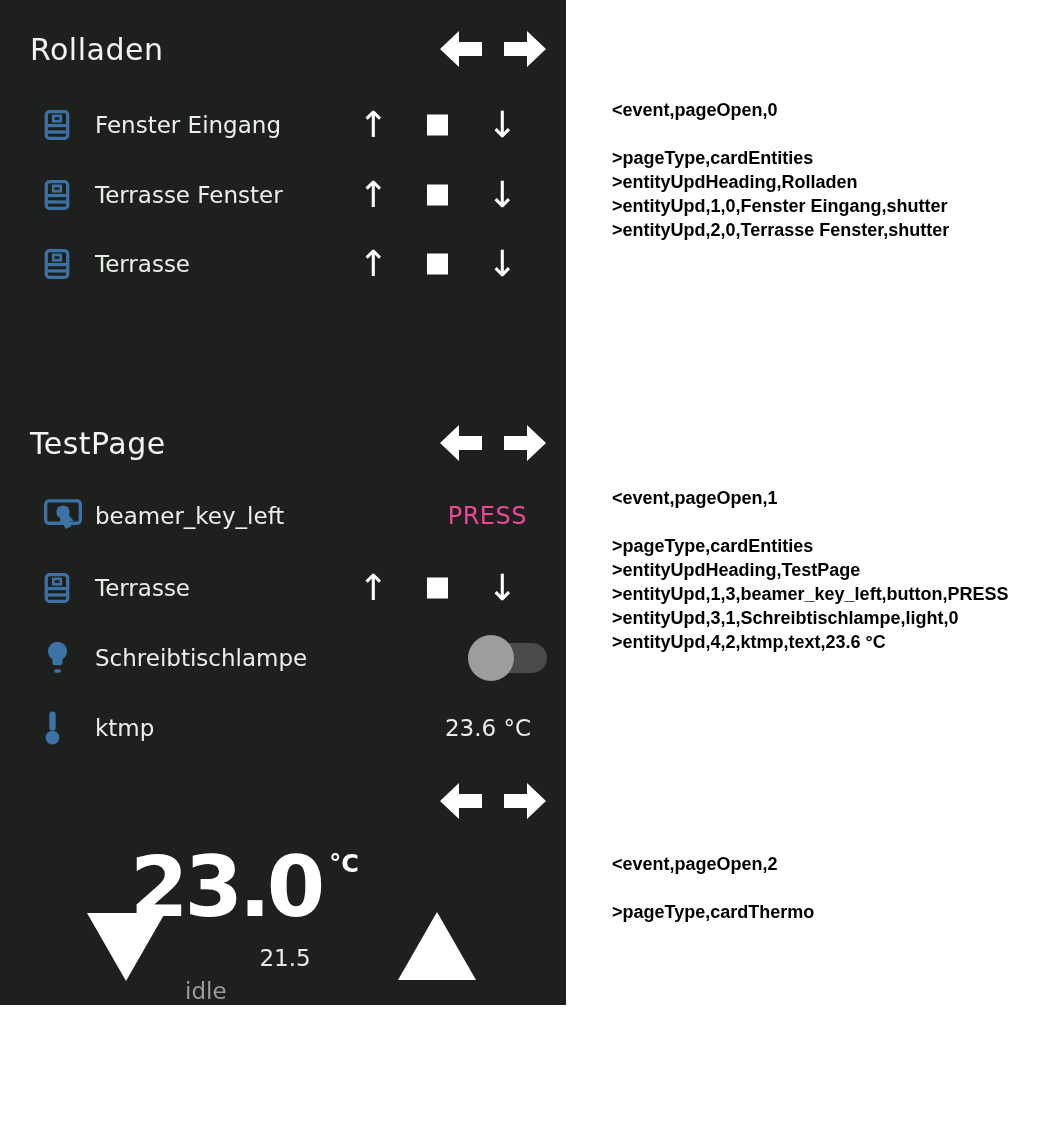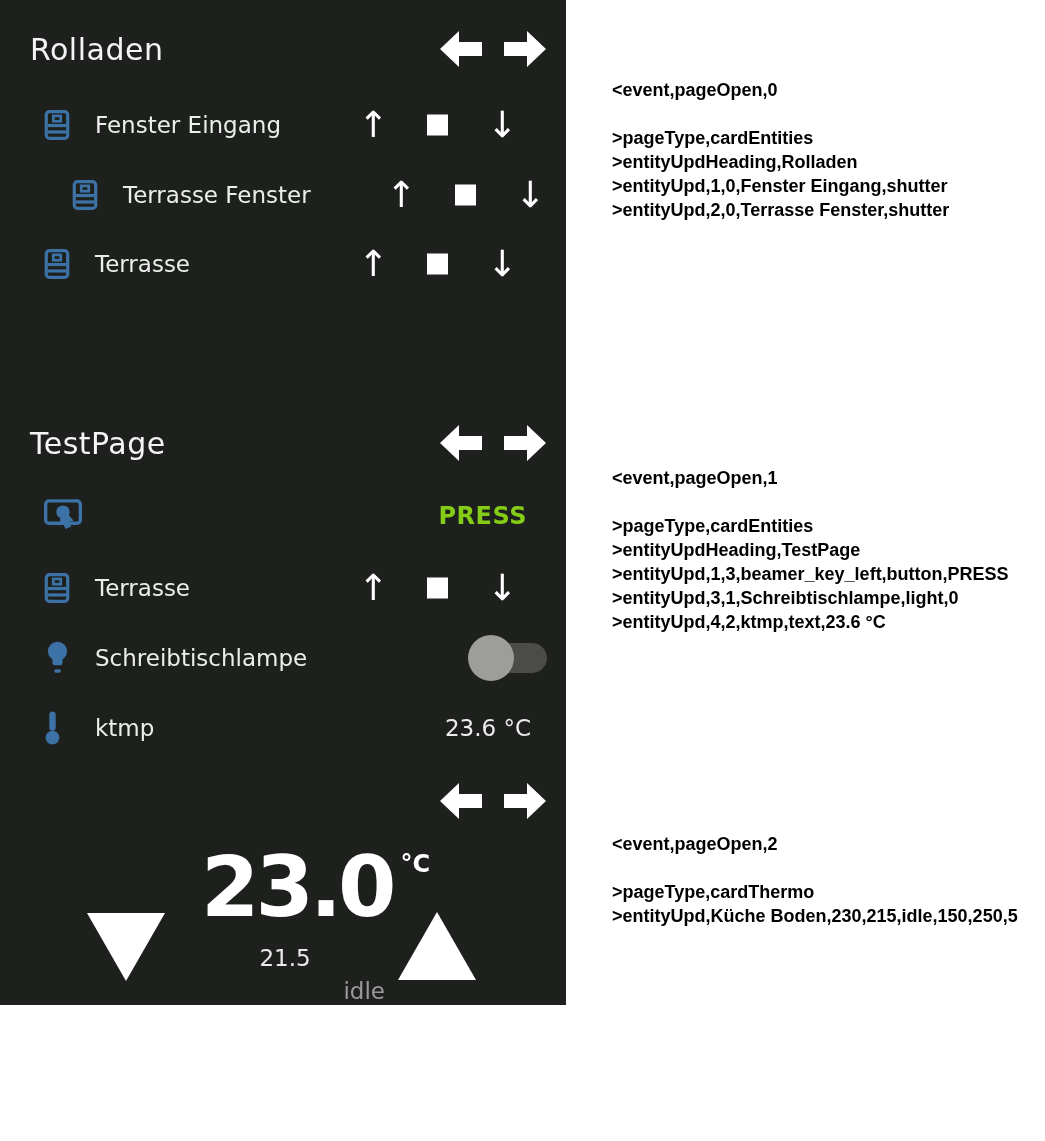--- a/index.html
+++ b/index.html
@@ -13,43 +13,43 @@
   .nav-arrow { position:absolute; width:42px; height:38px; cursor:pointer; }
 
   .row { position:absolute; left:0; width:566px; height:48px; }
   .row .ent-icon { position:absolute; left:44px; top:50%; transform:translateY(-50%); }
   .row .ent-label { position:absolute; left:95px; top:50%; transform:translateY(-50%); font-size:23px; color:#eceeec; white-space:nowrap; }
   .arrow-glyph { position:absolute; top:0; height:100%; width:46px; text-align:center; line-height:48px; font-size:36px; color:#ffffff; cursor:pointer; }
   .btn-up   { left:350px; }
   .btn-down { left:479px; }
   .btn-stop { position:absolute; left:427px; top:50%; transform:translateY(-50%); width:21px; height:21px; background:#ffffff; cursor:pointer; }
 
-  .press-label { position:absolute; right:39px; top:50%; transform:translateY(-50%); font-size:24px; font-weight:700; color:#84cc16; letter-spacing:0.5px; cursor:pointer; }
+  .press-label { position:absolute; right:39px; top:50%; transform:translateY(-50%); font-size:24px; font-weight:400; color:#ec4899; letter-spacing:0.5px; cursor:pointer; }
   .text-value  { position:absolute; right:35px; top:50%; transform:translateY(-50%); font-size:23px; color:#ececec; white-space:nowrap; }
 
   .toggle { position:absolute; left:470px; top:50%; transform:translateY(-50%); width:77px; height:30px; cursor:pointer; }
   .toggle .track { position:absolute; left:0; top:0; width:77px; height:30px; border-radius:15px; background:#4b4b49; }
   .toggle .knob  { position:absolute; left:-2px; top:-8px; width:46px; height:46px; border-radius:50%; background:#9d9d9b; }
 
   .blue-stroke { stroke:#3d72a6; fill:none; }
   .blue-fill   { fill:#3d72a6; }
 
   
-  .thermo-temp { position:absolute; left:130px; top:838px; width:300px; text-align:right; color:#ffffff; white-space:nowrap; }
+  .thermo-temp { position:absolute; left:130px; top:838px; width:300px; text-align:left; color:#ffffff; white-space:nowrap; }
   .thermo-temp .big { font-size:84px; font-weight:700; letter-spacing:-4px; }
   .thermo-temp .unit { font-size:24px; font-weight:700; position:relative; top:-44px; margin-left:8px; letter-spacing:0; }
   .tri { position:absolute; width:0; height:0; cursor:pointer; }
   .tri-down { left:87px;  top:913px; border-left:39px solid transparent; border-right:39px solid transparent; border-top:68px solid #ffffff; }
   .tri-up   { left:398px; top:912px; border-left:39px solid transparent; border-right:39px solid transparent; border-bottom:68px solid #ffffff; }
   .thermo-set    { position:absolute; left:185px; top:945px; width:200px; text-align:center; font-size:23px; color:#e9e9e9; }
-  .thermo-status { position:absolute; left:185px; top:978px; width:200px; text-align:right; font-size:23px; color:#9a9a9a; }
+  .thermo-status { position:absolute; left:185px; top:978px; width:200px; text-align:left; font-size:23px; color:#9a9a9a; }
   .thermo-name   { position:absolute; left:0; top:1082px; width:566px; text-align:center; font-size:28px; color:#f9a8d4; }
 
   
-  .log-block { position:absolute; left:612px; width:430px; font-family:"Liberation Sans", sans-serif; font-weight:700; font-size:18px; color:#000000; }
+  .log-block { position:absolute; left:612px; width:430px; font-family:"Liberation Sans", sans-serif; font-weight:700; font-size:18px; color:#000000;margin-top:20px; }
   .log-line  { min-height:24px; line-height:24px; white-space:nowrap; }
 </style>
 </head>
 <body>
 
 <div id="stage">
   <div id="panel">
 
     <div>
       <div class="card-title" style="top:32px;">Rolladen</div>
@@ -66,21 +66,21 @@
             <rect class="blue-stroke" x="8.5" y="5.5" width="7" height="5" stroke-width="2.5"></rect>
             <line class="blue-stroke" x1="3.5" y1="14.5" x2="20.5" y2="14.5" stroke-width="3"></line>
             <line class="blue-stroke" x1="3.5" y1="20.5" x2="20.5" y2="20.5" stroke-width="3"></line>
           </svg>
         <div class="ent-label">Fenster Eingang</div>
         <div class="arrow-glyph btn-up">↑</div>
         <div class="btn-stop"></div>
         <div class="arrow-glyph btn-down">↓</div>
       </div>
 
-      <div class="row" style="top:171px;margin-left:28px;">
+      <div class="row" style="top:171px;">
         <svg class="ent-icon" width="26" height="30" viewBox="0 0 24 28">
             <rect class="blue-stroke" x="2" y="1.5" width="20" height="25" rx="3" stroke-width="3"></rect>
             <rect class="blue-stroke" x="8.5" y="5.5" width="7" height="5" stroke-width="2.5"></rect>
             <line class="blue-stroke" x1="3.5" y1="14.5" x2="20.5" y2="14.5" stroke-width="3"></line>
             <line class="blue-stroke" x1="3.5" y1="20.5" x2="20.5" y2="20.5" stroke-width="3"></line>
           </svg>
         <div class="ent-label">Terrasse Fenster</div>
         <div class="arrow-glyph btn-up">↑</div>
         <div class="btn-stop"></div>
         <div class="arrow-glyph btn-down">↓</div>
@@ -108,20 +108,21 @@
       <svg class="nav-arrow" style="left:504px; top:424px;" viewBox="0 0 42 38">
           <polygon points="42,19 23,1 23,12 0,12 0,26 23,26 23,37" fill="#ffffff"></polygon>
         </svg>
 
       <div class="row" style="top:492px;">
         <svg class="ent-icon" width="38" height="34" viewBox="0 0 34 30">
             <rect class="blue-stroke" x="1.5" y="1.5" width="31" height="20" rx="3" stroke-width="3"></rect>
             <circle class="blue-fill" cx="17" cy="11.5" r="6"></circle>
             <path class="blue-fill" d="M14.5 11 v12.5 l2.6-1.8 2.2 5 5.2-2.2 -2.2-4.6 4.2-0.6 -7-8.3 z"></path>
           </svg>
+        <div class="ent-label">beamer_key_left</div>
         <div class="press-label">PRESS</div>
       </div>
 
       <div class="row" style="top:564px;">
         <svg class="ent-icon" width="26" height="30" viewBox="0 0 24 28">
             <rect class="blue-stroke" x="2" y="1.5" width="20" height="25" rx="3" stroke-width="3"></rect>
             <rect class="blue-stroke" x="8.5" y="5.5" width="7" height="5" stroke-width="2.5"></rect>
             <line class="blue-stroke" x1="3.5" y1="14.5" x2="20.5" y2="14.5" stroke-width="3"></line>
             <line class="blue-stroke" x1="3.5" y1="20.5" x2="20.5" y2="20.5" stroke-width="3"></line>
           </svg>
@@ -189,15 +190,14 @@
     <div class="log-line">&gt;entityUpdHeading,TestPage</div>
     <div class="log-line">&gt;entityUpd,1,3,beamer_key_left,button,PRESS</div>
     <div class="log-line">&gt;entityUpd,3,1,Schreibtischlampe,light,0</div>
     <div class="log-line">&gt;entityUpd,4,2,ktmp,text,23.6 °C</div>
   </div>
 
   <div class="log-block" style="top:832px;">
     <div class="log-line">&lt;event,pageOpen,2</div>
     <div class="log-line"></div>
     <div class="log-line">&gt;pageType,cardThermo</div>
-    <div class="log-line">&gt;entityUpd,Küche Boden,230,215,idle,150,250,5</div>
   </div>
 </div>
 
 </body></html>

